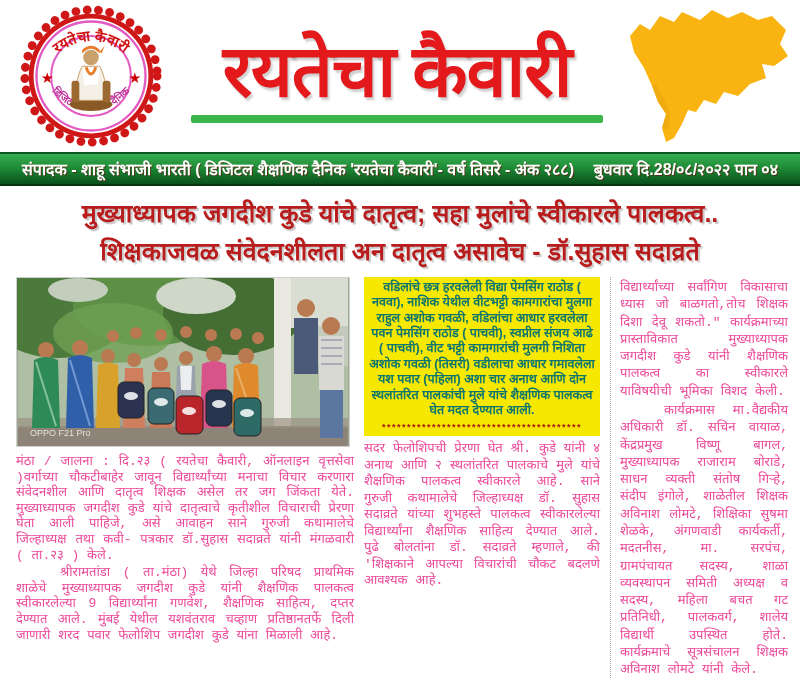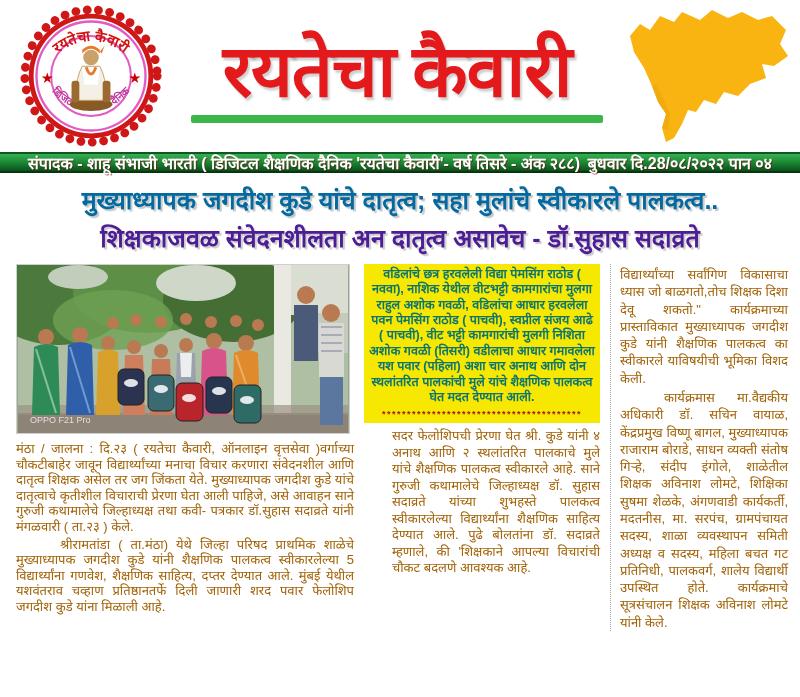--- a/index.html
+++ b/index.html
@@ -13,56 +13,56 @@
   .title-wrap{flex:1;text-align:center;padding-top:6px;}
   .paper-title{
     font-size:72px;font-weight:bold;color:#e4191c;line-height:1.05;
     font-family:"Liberation Serif","DejaVu Serif",serif;letter-spacing:-1px;
     text-shadow:2px 3px 2px rgba(120,120,120,.35);white-space:nowrap;
   }
   .title-underline{height:8px;background:#3cb54a;width:96%;margin:4px auto 0 auto;border-radius:2px;}
   .map-box{width:188px;display:flex;justify-content:center;align-items:center;}
   
   .infobar{
-    height:21px;display:flex;justify-content:space-between;align-items:center;
-    padding:0 28px;box-sizing:border-box;
+    height:34px;display:flex;justify-content:space-between;align-items:center;
+    padding:0 22px;box-sizing:border-box;
     background:linear-gradient(180deg,#39ae53 0%,#1e8c36 45%,#0a501c 100%);
     border-top:2px solid #0a5a1f;border-bottom:2px solid #06350f;
   }
   .infobar span{
     color:#ffffff;font-weight:bold;font-size:16px;white-space:nowrap;
     text-shadow:1px 1px 0 rgba(120,0,0,.55);
   }
   
   .headline-main{
-    margin-top:12px;text-align:center;color:#0369a1;font-weight:bold;font-size:25px;
+    margin-top:12px;text-align:center;color:#b91c1c;font-weight:bold;font-size:25px;
     line-height:1.2;text-shadow:2px 2px 1px rgba(130,130,130,.45);white-space:nowrap;
   }
   .headline-sub{
-    margin-top:8px;text-align:center;color:#4c1d95;font-weight:bold;font-size:25px;
+    margin-top:8px;text-align:center;color:#b91c1c;font-weight:bold;font-size:25px;
     line-height:1.2;text-shadow:2px 2px 1px rgba(130,130,130,.4);white-space:nowrap;
   }
   
   .columns{display:flex;padding:11px 12px 0 16px;gap:10px;}
   .col-left{width:338px;flex:0 0 338px;}
   .col-mid{width:236px;flex:0 0 236px;}
   .col-right{flex:1;border-left:1px dotted #a8a8a8;padding-left:9px;}
   .news-photo{width:332px;height:168px;display:block;border:1px solid #cfcfcf;background:#9aa98f;}
-  .body-text{font-size:13px;line-height:1.2;text-align:justify;color:#a16207;margin:7px 0 0 0;}
+  .body-text{font-size:13px;line-height:1.2;text-align:justify;color:#ec4899;margin:7px 0 0 0;font-family:Liberation Mono, monospace;}
   .indent{text-indent:44px;margin-top:2px;}
   .col-right .body-text{line-height:1.33;margin-top:2px;}
   .highlight-block{
     background:#f6e800;color:#0f766e;font-weight:bold;text-align:center;
     font-size:12.6px;line-height:1.22;padding:3px 4px;
   }
   .stars-divider{
     background:#f6e800;color:#a41414;text-align:center;font-size:9px;letter-spacing:1.5px;
     line-height:1.2;padding:1px 0 3px 0;overflow:hidden;white-space:nowrap;font-weight:bold;
   }
-  .col-mid .body-text{margin-top:5px;line-height:1.27;margin-left:28px;}
+  .col-mid .body-text{margin-top:5px;line-height:1.27;}
 </style>
 </head>
 <body>
 
 <div class="page">
 
   <div class="masthead">
     <div class="logo-box">
       <svg width="146" height="146" viewBox="0 0 150 150">
         <circle cx="75" cy="75" r="68" fill="none" stroke="#cf1717" stroke-width="9" stroke-dasharray="0.1 11.6" stroke-linecap="round"></circle>
@@ -196,21 +196,21 @@
         <g fill="#ffffff" opacity="0.85">
           <ellipse cx="113" cy="118" rx="7" ry="4"></ellipse>
           <ellipse cx="143" cy="124" rx="7" ry="4"></ellipse>
           <ellipse cx="171" cy="133" rx="7" ry="4"></ellipse>
           <ellipse cx="201" cy="126" rx="7" ry="4"></ellipse>
           <ellipse cx="229" cy="135" rx="7" ry="4"></ellipse>
         </g>
         <text x="12" y="158" font-size="9" fill="#ffffff" opacity="0.75">OPPO F21 Pro</text>
       </svg>
       <p class="body-text">मंठा / जालना : दि.२३ ( रयतेचा कैवारी, ऑनलाइन वृत्तसेवा )वर्गाच्या चौकटीबाहेर जावून विद्यार्थ्यांच्या मनाचा विचार करणारा संवेदनशील आणि दातृत्व शिक्षक असेल तर जग जिंकता येते. मुख्याध्यापक जगदीश कुडे यांचे दातृत्वाचे कृतीशील विचाराची प्रेरणा घेता आली पाहिजे, असे आवाहन साने गुरुजी कथामालेचे जिल्हाध्यक्ष तथा कवी- पत्रकार डॉ.सुहास सदाव्रते यांनी मंगळवारी ( ता.२३ ) केले.</p>
-      <p class="body-text indent">श्रीरामतांडा ( ता.मंठा) येथे जिल्हा परिषद प्राथमिक शाळेचे मुख्याध्यापक जगदीश कुडे यांनी शैक्षणिक पालकत्व स्वीकारलेल्या 5 विद्यार्थ्यांना गणवेश, शैक्षणिक साहित्य, दप्तर देण्यात आले. मुंबई येथील यशवंतराव चव्हाण प्रतिष्ठानतर्फे दिली जाणारी शरद पवार फेलोशिप जगदीश कुडे यांना मिळाली आहे.</p>
+      <p class="body-text indent">श्रीरामतांडा ( ता.मंठा) येथे जिल्हा परिषद प्राथमिक शाळेचे मुख्याध्यापक जगदीश कुडे यांनी शैक्षणिक पालकत्व स्वीकारलेल्या 9 विद्यार्थ्यांना गणवेश, शैक्षणिक साहित्य, दप्तर देण्यात आले. मुंबई येथील यशवंतराव चव्हाण प्रतिष्ठानतर्फे दिली जाणारी शरद पवार फेलोशिप जगदीश कुडे यांना मिळाली आहे.</p>
     </div>
 
     <div class="col-mid">
       <div class="highlight-block">वडिलांचे छत्र हरवलेली विद्या पेमसिंग राठोड ( नववा), नाशिक येथील वीटभट्टी कामगारांचा मुलगा राहुल अशोक गवळी, वडिलांचा आधार हरवलेला पवन पेमसिंग राठोड ( पाचवी), स्वप्नील संजय आढे ( पाचवी), वीट भट्टी कामगारांची मुलगी निशिता अशोक गवळी (तिसरी) वडीलाचा आधार गमावलेला यश पवार (पहिला) अशा चार अनाथ आणि दोन स्थलांतरित पालकांची मुले यांचे शैक्षणिक पालकत्व घेत मदत देण्यात आली.</div>
       <div class="stars-divider">****************************************</div>
       <p class="body-text">सदर फेलोशिपची प्रेरणा घेत श्री. कुडे यांनी ४ अनाथ आणि २ स्थलांतरित पालकाचे मुले यांचे शैक्षणिक पालकत्व स्वीकारले आहे. साने गुरुजी कथामालेचे जिल्हाध्यक्ष डॉ. सुहास सदाव्रते यांच्या शुभहस्ते पालकत्व स्वीकारलेल्या विद्यार्थ्यांना शैक्षणिक साहित्य देण्यात आले. पुढे बोलतांना डॉ. सदाव्रते म्हणाले, की 'शिक्षकाने आपल्या विचारांची चौकट बदलणे आवश्यक आहे.</p>
     </div>
 
     <div class="col-right">
       <p class="body-text">विद्यार्थ्यांच्या सर्वांगिण विकासाचा ध्यास जो बाळगतो,तोच शिक्षक दिशा देवू शकतो." कार्यक्रमाच्या प्रास्ताविकात मुख्याध्यापक जगदीश कुडे यांनी शैक्षणिक पालकत्व का स्वीकारले याविषयीची भूमिका विशद केली.</p>

